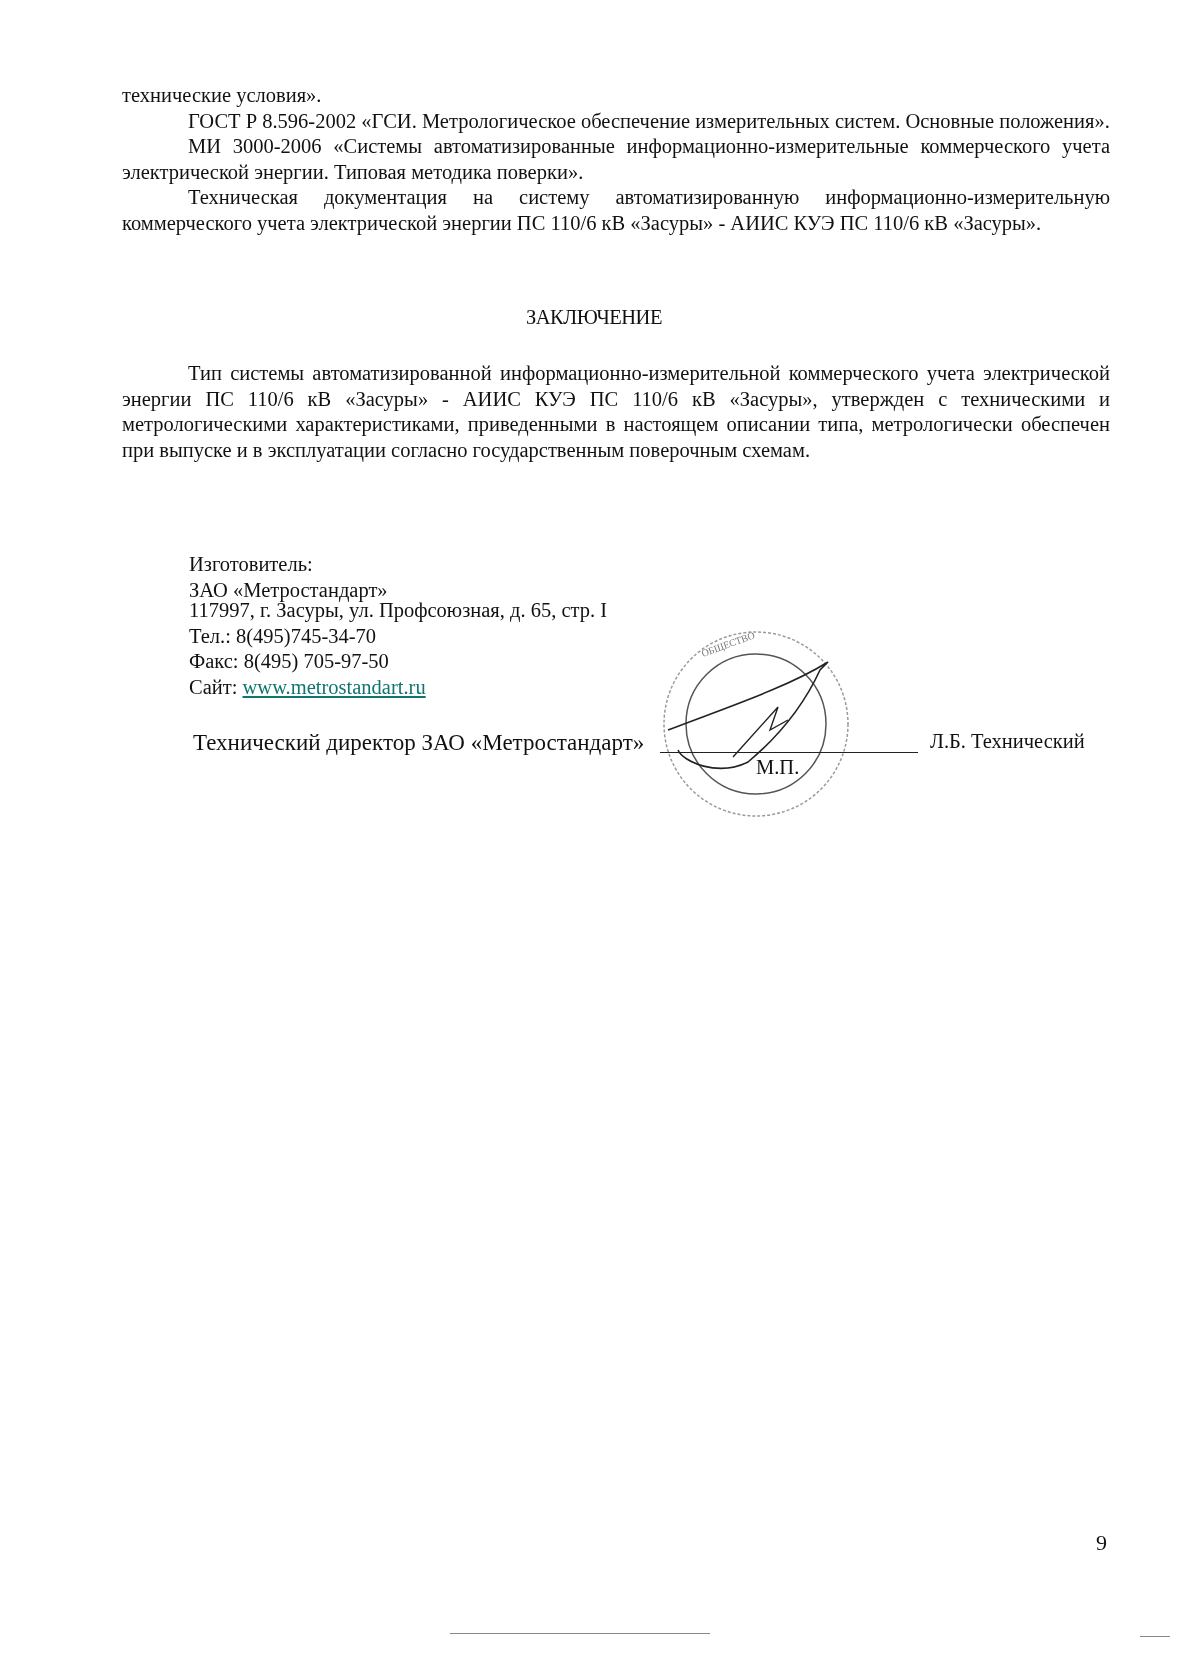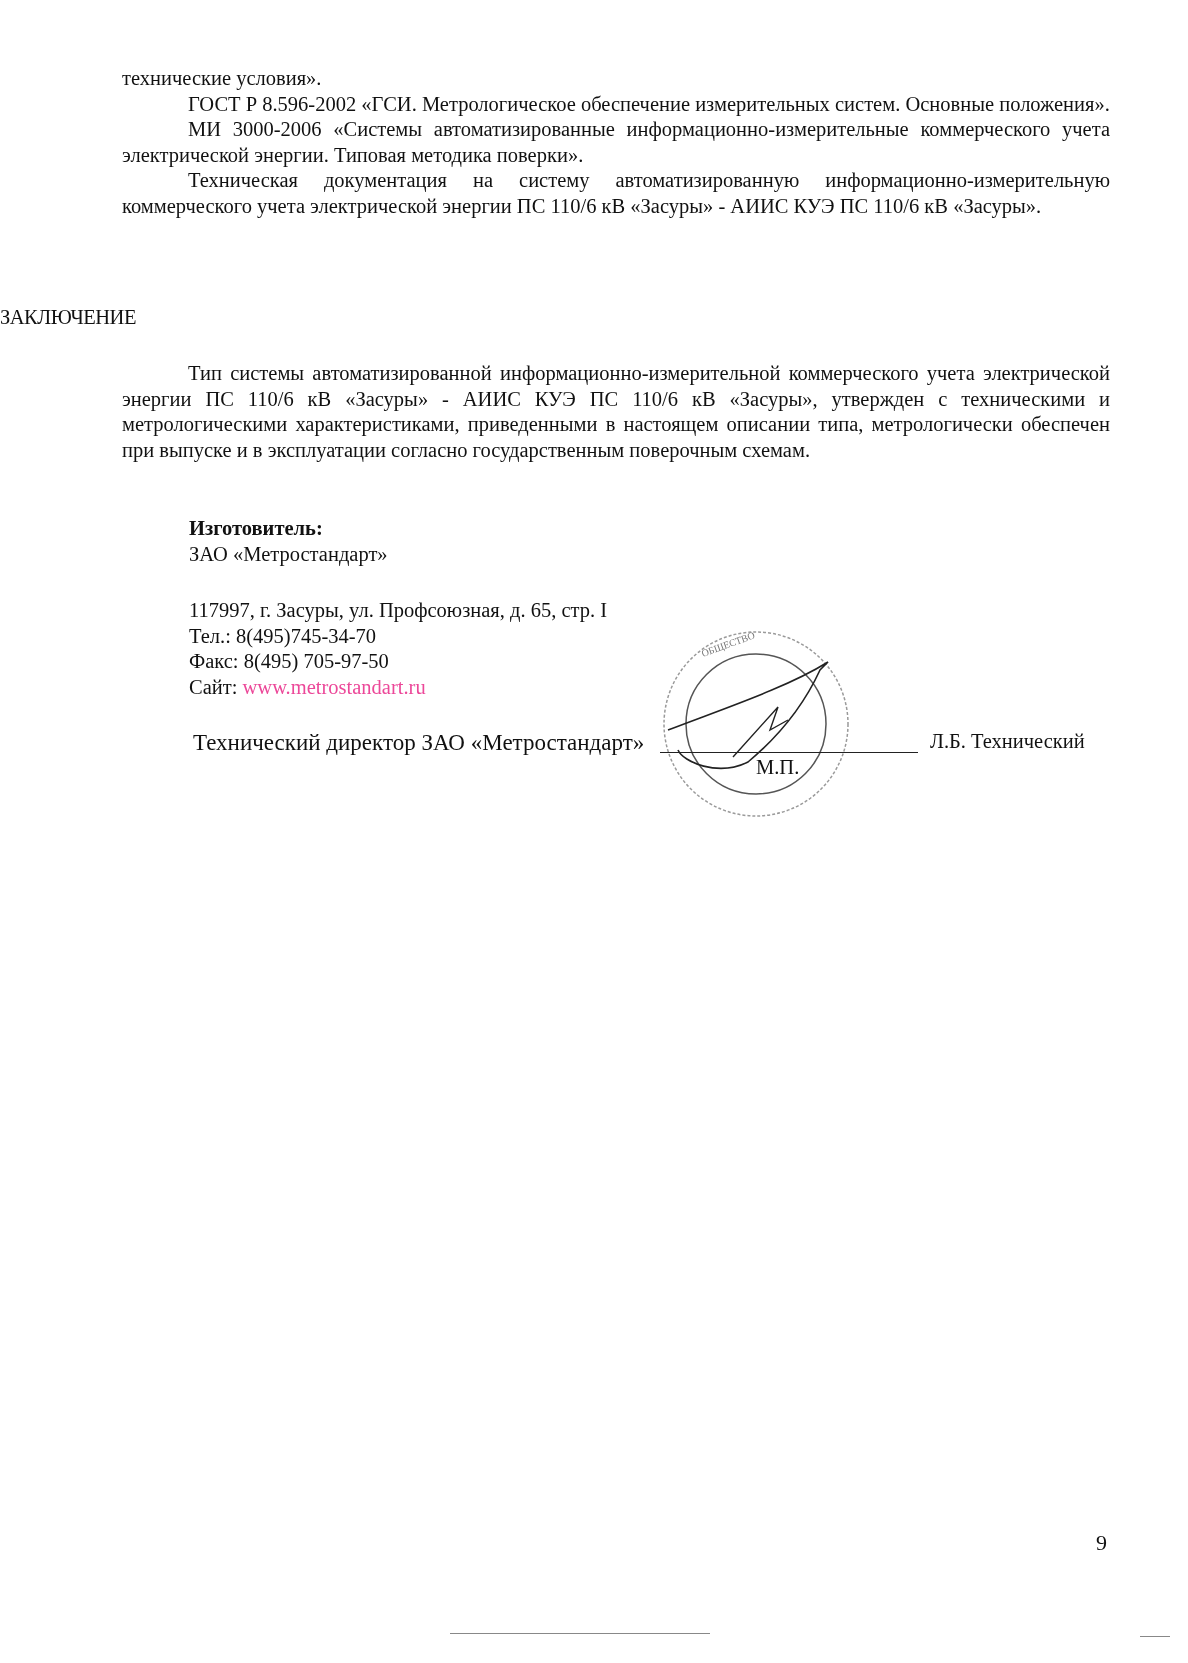--- a/index.html
+++ b/index.html
@@ -2,38 +2,38 @@
 <html><head>
 <meta charset="utf-8">
 <style>
   html, body { margin: 0; padding: 0; background: #ffffff; }
   body { width: 1188px; height: 1663px; position: relative; overflow: hidden;
          font-family: "Liberation Serif", serif; color: #111; }
   .page { position: absolute; left: 0; top: 0; width: 1188px; height: 1663px; }
   .block { position: absolute; left: 122px; width: 988px; font-size: 20.5px; line-height: 25.5px; }
   .p { text-align: justify; text-align-last: left; margin: 0; }
   .indent { text-indent: 66px; }
-  .heading { position: absolute; left: 0; width: 1188px; top: 306px; font-size: 20.5px; letter-spacing: -0.5px; }
-  .label-bold { font-weight: bold; }
+  .heading { position: absolute; left: 0; width: 1188px; top: 306px; text-align: center; font-size: 20.5px; letter-spacing: -0.5px; }
+  .label-bold { font-weight: normal; margin-top: 36px; }
   .mfr { position: absolute; left: 189px; font-size: 20.5px; line-height: 25.5px; }
-  .link { color: #ec4899; }
+  .link { text-decoration: underline; color: #0f766e; }
   .sigline { position: absolute; left: 660px; top: 752px; width: 258px; border-top: 1.5px solid #222; }
   .sign-name { position: absolute; left: 930px; top: 730px; font-size: 20.5px; }
   .director { position: absolute; left: 193px; top: 730px; font-size: 23px; }
   .mp { position: absolute; left: 756px; top: 756px; font-size: 20.5px; }
   .stamp { position: absolute; left: 638px; top: 612px; width: 230px; height: 230px; }
   .pagenum { position: absolute; left: 1096px; top: 1530px; font-size: 22px; }
   .scan-mark { position: absolute; background: #888; height: 1px; }
 </style>
 </head>
 <body>
 
 <div class="page">
 
-  <div class="block" style="top:66px;">
+  <div class="block" style="top:83px;">
     <p class="p">технические условия».</p>
     <p class="p indent">ГОСТ Р 8.596-2002 «ГСИ. Метрологическое обеспечение измерительных систем. Основные положения».</p>
     <p class="p indent">МИ 3000-2006 «Системы автоматизированные информационно-измерительные коммерческого учета электрической энергии. Типовая методика поверки».</p>
     <p class="p indent">Техническая документация на систему автоматизированную информационно-измерительную коммерческого учета электрической энергии ПС 110/6 кВ «Засуры» - АИИС КУЭ ПС 110/6 кВ «Засуры».</p>
   </div>
 
   <div class="heading">ЗАКЛЮЧЕНИЕ</div>
 
   <div class="block" style="top:361px;">
     <p class="p indent">Тип системы автоматизированной информационно-измерительной коммерческого учета электрической энергии ПС 110/6 кВ «Засуры» - АИИС КУЭ ПС 110/6 кВ «Засуры», утвержден с техническими и метрологическими характеристиками, приведенными в настоящем описании типа, метрологически обеспечен при выпуске и в эксплуатации согласно государственным поверочным схемам.</p>

